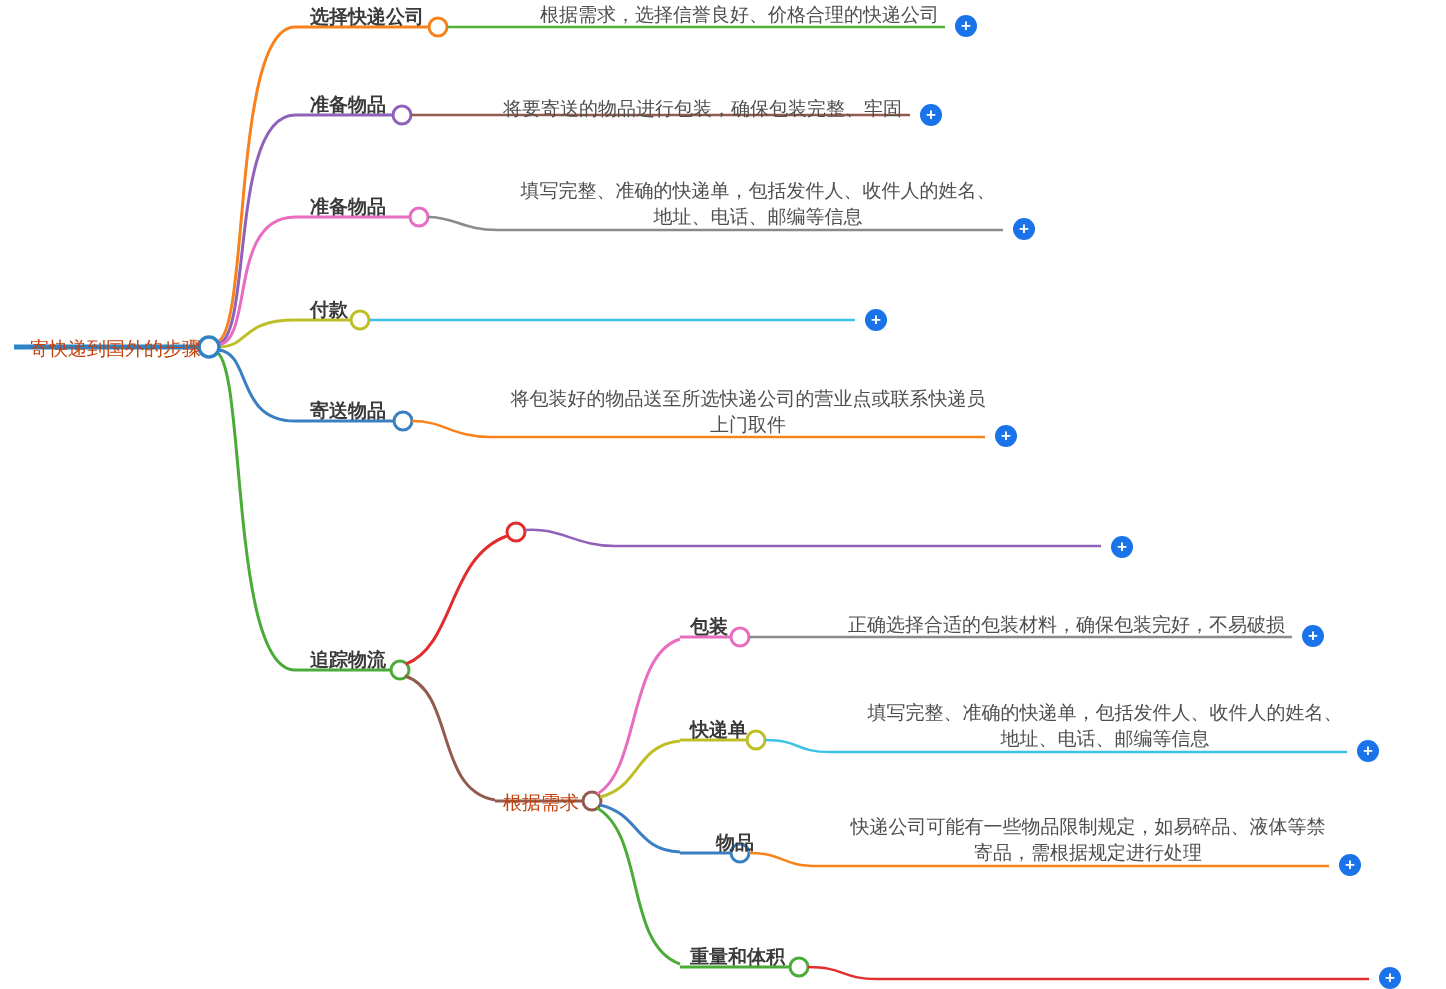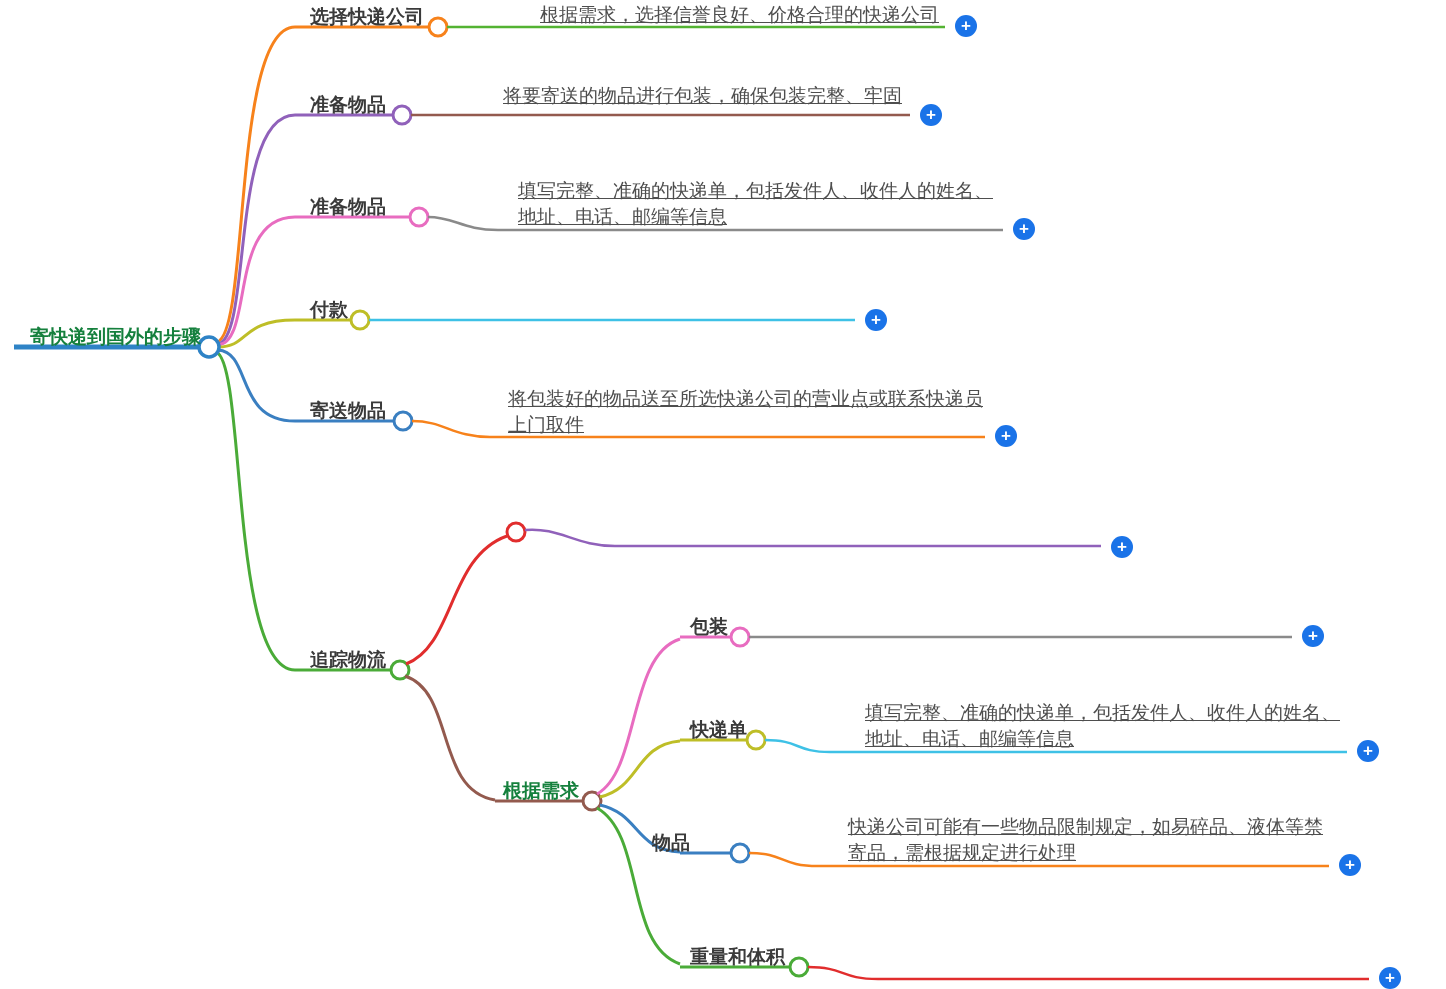--- a/index.html
+++ b/index.html
@@ -2,24 +2,24 @@
 <html><head>
 <meta charset="utf-8">
 <style>
   html,body{margin:0;padding:0;background:#ffffff;}
   #canvas{
     position:relative;width:1446px;height:989px;overflow:hidden;
     background:#ffffff;
     font-family:"Liberation Sans","DejaVu Sans",sans-serif;
   }
   #wires{position:absolute;left:0;top:0;width:1446px;height:989px;}
-  .txt{position:absolute;white-space:nowrap;}
+  .txt{position:absolute;white-space:nowrap;text-align:center;}
   .node-label{font-size:19px;font-weight:bold;color:#3a3a3a;cursor:pointer;}
-  .node-label.plain{font-weight:bold;color:#15803d;}
-  .desc{font-size:19px;color:#4e4e4e;line-height:26px;cursor:pointer;text-decoration:underline;}
+  .node-label.plain{font-weight:normal;color:#c2410c;margin-top:12px;}
+  .desc{font-size:19px;color:#4e4e4e;line-height:26px;cursor:pointer;}
   .desc.wrap{white-space:normal;width:480px;word-break:break-all;}
   .plus{
     position:absolute;width:22px;height:22px;border-radius:50%;
     background:#1a73e8;border:none;padding:0;cursor:pointer;
     color:#ffffff;font-size:17px;font-weight:bold;line-height:22px;text-align:center;
     display:flex;align-items:center;justify-content:center;
   }
   .plus span{display:block;margin-top:-1px;}
 </style>
 </head>
@@ -94,21 +94,21 @@
 
   <div class="txt node-label plain" style="left:30px;top:324px">寄快递到国外的步骤</div>
 
   <div class="txt node-label" style="left:310px;top:4px">选择快递公司</div>
   <div class="txt desc" style="left:540px;top:2px">根据需求，选择信誉良好、价格合理的快递公司</div>
   <button class="plus" style="left:955px;top:15px">
       <span>+</span>
     </button>
 
   <div class="txt node-label" style="left:310px;top:92px">准备物品</div>
-  <div class="txt desc" style="left:503px;top:83px">将要寄送的物品进行包装，确保包装完整、牢固</div>
+  <div class="txt desc" style="left:503px;top:96px">将要寄送的物品进行包装，确保包装完整、牢固</div>
   <button class="plus" style="left:920px;top:104px">
       <span>+</span>
     </button>
 
   <div class="txt node-label" style="left:310px;top:194px">准备物品</div>
   <div class="txt desc wrap" style="left:518px;top:178px">填写完整、准确的快递单，包括发件人、收件人的姓名、地址、电话、邮编等信息</div>
   <button class="plus" style="left:1013px;top:218px">
       <span>+</span>
     </button>
 
@@ -125,31 +125,32 @@
 
   <div class="txt node-label" style="left:310px;top:647px">追踪物流</div>
 
   <button class="plus" style="left:1111px;top:536px">
       <span>+</span>
     </button>
 
   <div class="txt node-label plain" style="left:503px;top:778px">根据需求</div>
 
   <div class="txt node-label" style="left:690px;top:614px">包装</div>
+  <div class="txt desc" style="left:848px;top:612px">正确选择合适的包装材料，确保包装完好，不易破损</div>
   <button class="plus" style="left:1302px;top:625px">
       <span>+</span>
     </button>
 
   <div class="txt node-label" style="left:690px;top:717px">快递单</div>
   <div class="txt desc wrap" style="left:865px;top:700px">填写完整、准确的快递单，包括发件人、收件人的姓名、地址、电话、邮编等信息</div>
   <button class="plus" style="left:1357px;top:740px">
       <span>+</span>
     </button>
 
-  <div class="txt node-label" style="left:652px;top:830px">物品</div>
+  <div class="txt node-label" style="left:716px;top:830px">物品</div>
   <div class="txt desc wrap" style="left:848px;top:814px">快递公司可能有一些物品限制规定，如易碎品、液体等禁寄品，需根据规定进行处理</div>
   <button class="plus" style="left:1339px;top:854px">
       <span>+</span>
     </button>
 
   <div class="txt node-label" style="left:690px;top:944px">重量和体积</div>
   <button class="plus" style="left:1379px;top:967px">
       <span>+</span>
     </button>
 

